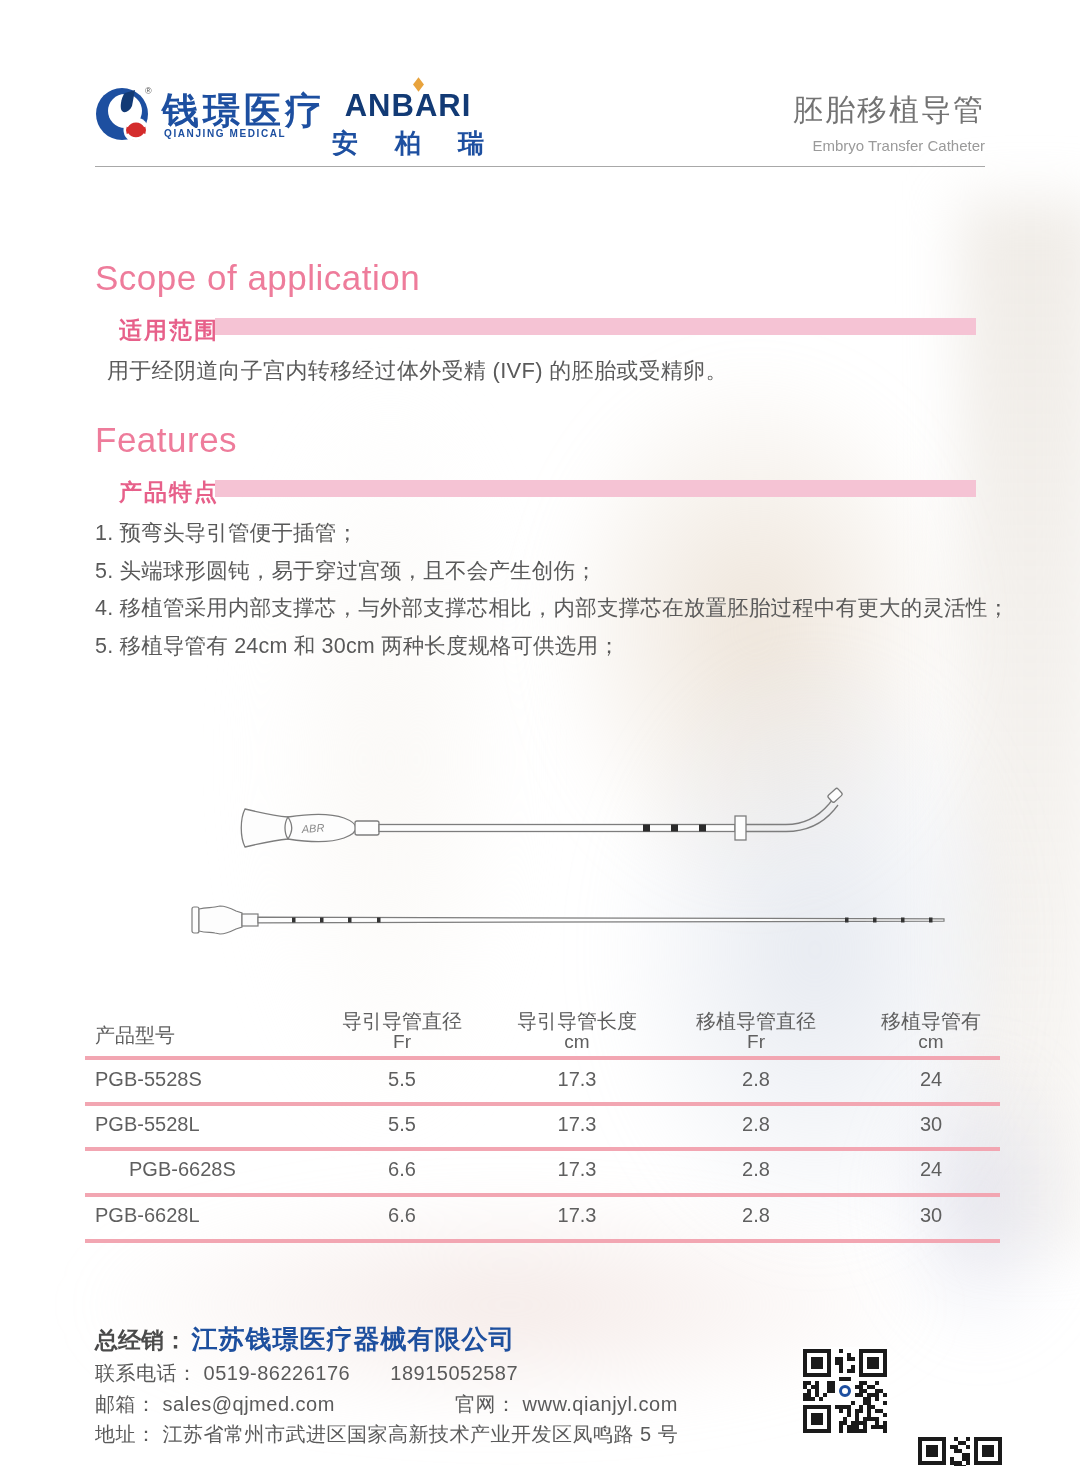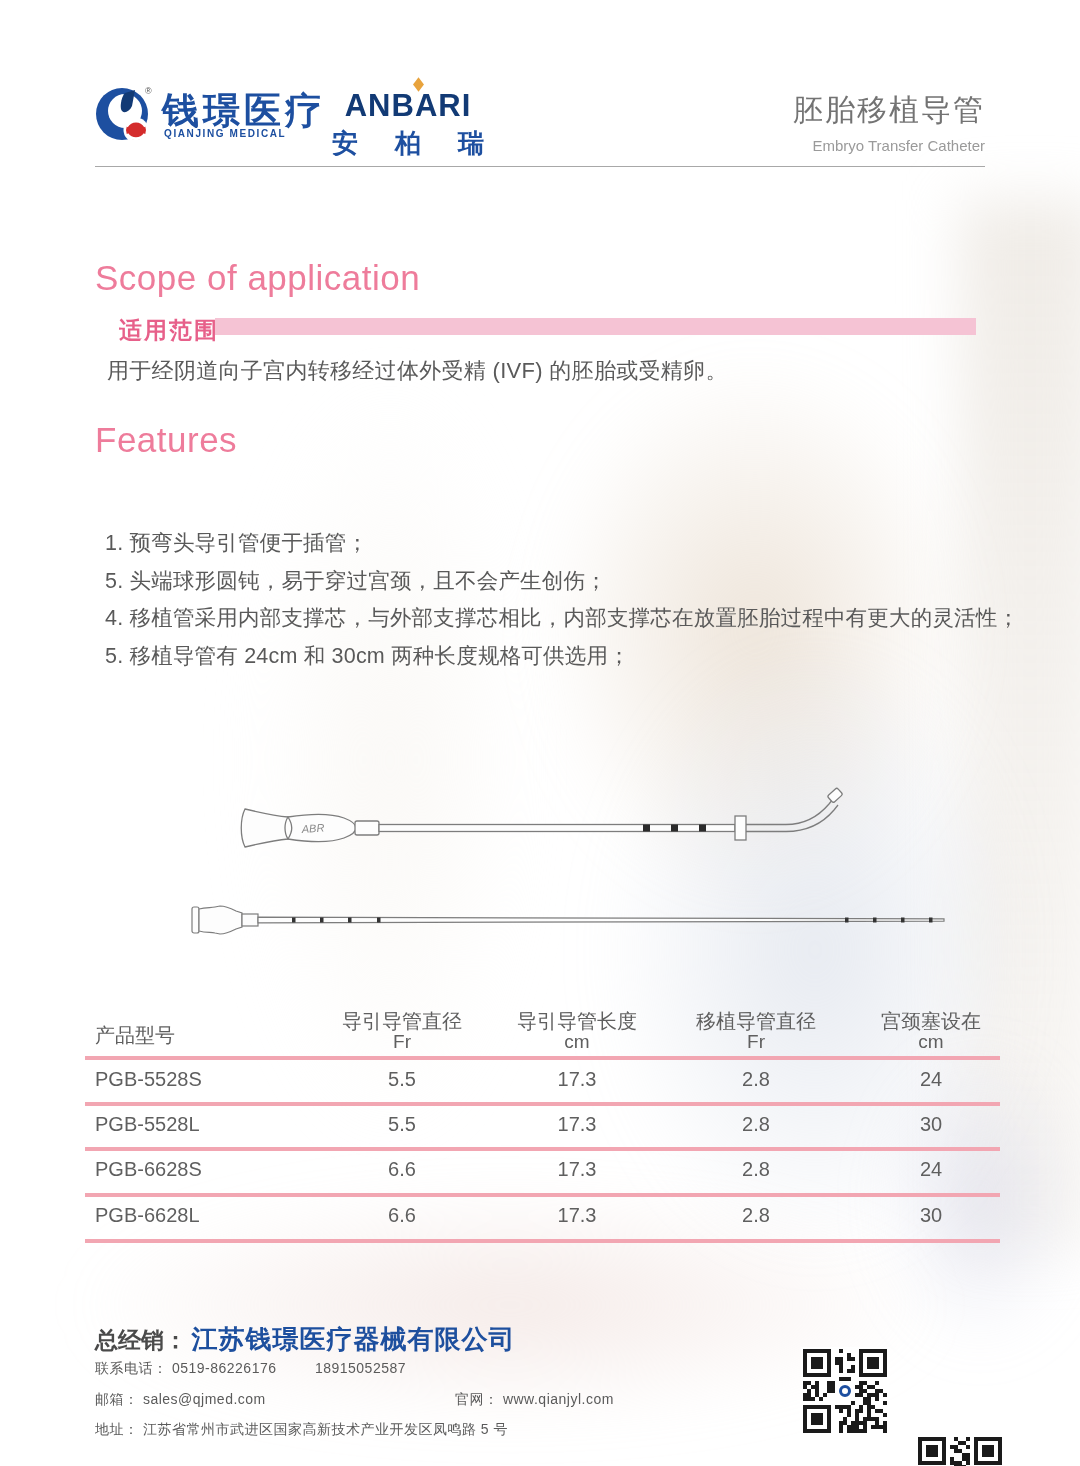--- a/index.html
+++ b/index.html
@@ -26,37 +26,37 @@
   .ptitle-cn{font-size:30px;color:#737373;letter-spacing:2px;}
   .ptitle-en{font-size:15px;color:#9a9a9a;margin-top:6px;}
   .hdr-line{left:95px;top:166px;width:890px;height:0;border-top:1.5px solid #a8a8a8;}
 
   
   .sec-h{font-size:35px;color:#ee7c9b;letter-spacing:.5px;}
   .lab-row{left:95px;width:885px;height:20px;}
   .lab-cn{position:absolute;left:0;top:-3px;font-size:23px;font-weight:bold;color:#e7608a;letter-spacing:2px;margin-left:24px;}
   .lab-bar{position:absolute;left:120px;right:4px;top:0;height:17px;background:#f5c3d4;}
   .body-text{font-size:22px;color:#5a5a5a;letter-spacing:.3px;}
-  .feat-list{left:95px;top:522px;width:940px;list-style:none;margin:10px;padding:0;}
+  .feat-list{left:95px;top:522px;width:940px;list-style:none;margin:0;padding:0;}
   .feat-list li{font-size:21.5px;color:#595959;margin-bottom:14px;line-height:23.5px;letter-spacing:.2px;}
 
   
   .tbl-line{left:85px;width:915px;height:4px;background:#f2a6b2;}
   .th-label,.th-unit,.td{color:#5f5f5f;}
   .th-label{font-size:20px;}
   .th-unit{font-size:19px;}
   .td{font-size:20px;}
   .c-model{left:95px;width:210px;text-align:left;}
   .c1{left:302px;width:200px;text-align:center;}
   .c2{left:477px;width:200px;text-align:center;}
   .c3{left:656px;width:200px;text-align:center;}
   .c4{left:831px;width:200px;text-align:center;}
 
   
-  .ft{font-size:14px;color:#5a5a5a;letter-spacing:.5px;}
+  .ft{font-size:20px;color:#5a5a5a;letter-spacing:.5px;}
   .dist-label{font-size:23px;color:#4a4a4a;font-weight:bold;}
   .dist-name{font-size:26px;color:#1d4f9e;font-weight:bold;letter-spacing:1px;}
   .qr{width:88px;height:88px;background:#fff;display:flex;align-items:center;justify-content:center;position:relative;}
   .qr svg{display:block;}
   .qr-logo{position:absolute;left:50%;top:50%;width:20px;height:20px;margin:-10px 0 0 -10px;background:#fff;
            display:flex;align-items:center;justify-content:center;}
   .qr-logo::after{content:"";width:12px;height:12px;border:3px solid #1d4fa0;border-radius:50%;box-sizing:border-box;}
   svg text{font-family:"Liberation Sans",sans-serif;}
 </style>
 </head>
@@ -102,20 +102,24 @@
   <div class="z hdr-line"></div>
 
   <div class="z sec-h" style="left:95px;top:258px;">Scope of application</div>
   <div class="z lab-row" style="top:318px;">
     <span class="lab-cn">适用范围</span>
     <span class="lab-bar"></span>
   </div>
   <div class="z body-text" style="left:107px;top:356px;width:940px;">用于经阴道向子宫内转移经过体外受精 (IVF) 的胚胎或受精卵。</div>
 
   <div class="z sec-h" style="left:95px;top:420px;">Features</div>
+  <div class="z lab-row" style="top:480px;">
+    <span class="lab-cn">产品特点</span>
+    <span class="lab-bar"></span>
+  </div>
   <ul class="z feat-list">
     <li>1. 预弯头导引管便于插管；</li>
     <li>5. 头端球形圆钝，易于穿过宫颈，且不会产生创伤；</li>
     <li>4. 移植管采用内部支撑芯，与外部支撑芯相比，内部支撑芯在放置胚胎过程中有更大的灵活性；</li>
     <li>5. 移植导管有 24cm 和 30cm 两种长度规格可供选用；</li>
   </ul>
 
   <div class="z" style="left:238px;top:765px;">
     <svg width="620" height="100" viewBox="0 0 620 100">
       <g stroke="#7d7d7d" stroke-width="1.3" fill="#fdfdfd">
@@ -158,39 +162,39 @@
     </svg>
   </div>
 
   <div class="z th-label c-model" style="top:1022px;">产品型号</div>
   <div class="z th-label c1" style="top:1008px;">导引导管直径</div>
   <div class="z th-unit  c1" style="top:1031px;">Fr</div>
   <div class="z th-label c2" style="top:1008px;">导引导管长度</div>
   <div class="z th-unit  c2" style="top:1031px;">cm</div>
   <div class="z th-label c3" style="top:1008px;">移植导管直径</div>
   <div class="z th-unit  c3" style="top:1031px;">Fr</div>
-  <div class="z th-label c4" style="top:1008px;">宫颈塞设在</div>
+  <div class="z th-label c4" style="top:1008px;">移植导管有</div>
   <div class="z th-unit  c4" style="top:1031px;">cm</div>
 
   <div class="z tbl-line" style="top:1056px;"></div>
   <div class="z td c-model" style="top:1068px;">PGB-5528S</div>
   <div class="z td c1" style="top:1068px;">5.5</div>
   <div class="z td c2" style="top:1068px;">17.3</div>
   <div class="z td c3" style="top:1068px;">2.8</div>
   <div class="z td c4" style="top:1068px;">24</div>
 
   <div class="z tbl-line" style="top:1102px;"></div>
   <div class="z td c-model" style="top:1113px;">PGB-5528L</div>
   <div class="z td c1" style="top:1113px;">5.5</div>
   <div class="z td c2" style="top:1113px;">17.3</div>
   <div class="z td c3" style="top:1113px;">2.8</div>
   <div class="z td c4" style="top:1113px;">30</div>
 
   <div class="z tbl-line" style="top:1147px;"></div>
-  <div class="z td c-model" style="top:1158px;">PGB-6628S</div>
+  <div class="z td c-model" style="top:1158px;margin-left:34px;">PGB-6628S</div>
   <div class="z td c1" style="top:1158px;">6.6</div>
   <div class="z td c2" style="top:1158px;">17.3</div>
   <div class="z td c3" style="top:1158px;">2.8</div>
   <div class="z td c4" style="top:1158px;">24</div>
 
   <div class="z tbl-line" style="top:1193px;"></div>
   <div class="z td c-model" style="top:1204px;">PGB-6628L</div>
   <div class="z td c1" style="top:1204px;">6.6</div>
   <div class="z td c2" style="top:1204px;">17.3</div>
   <div class="z td c3" style="top:1204px;">2.8</div>

